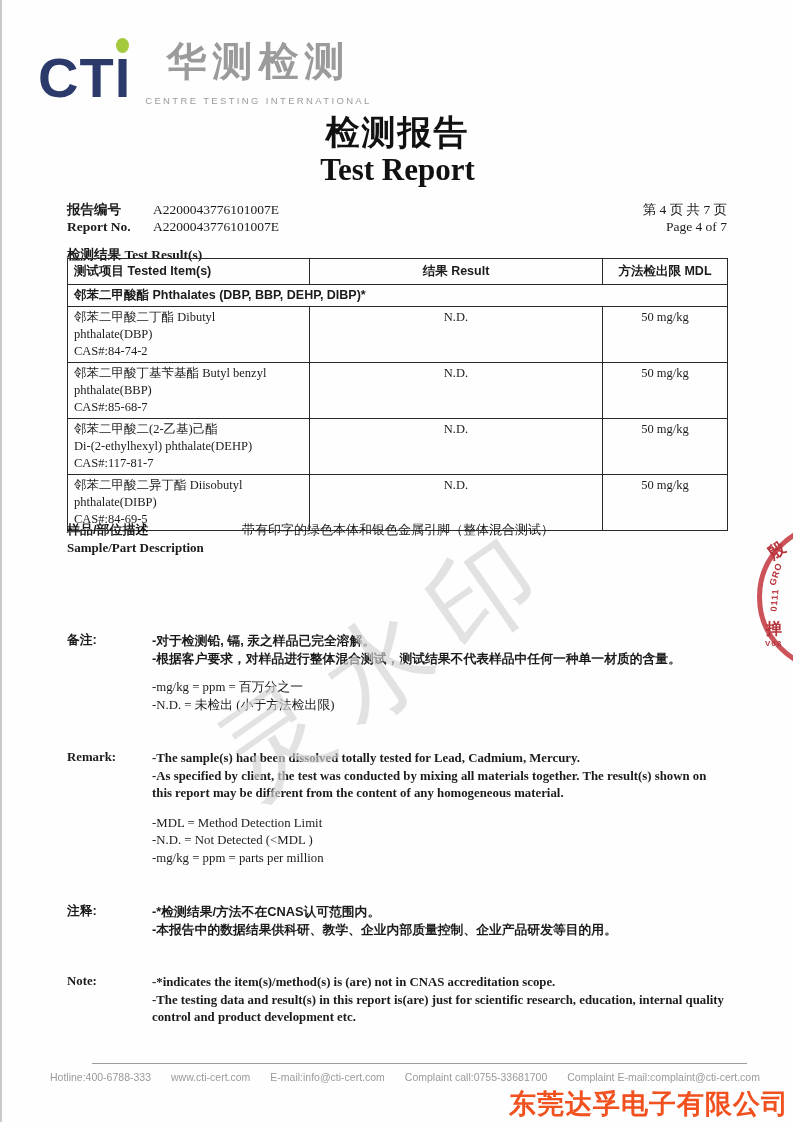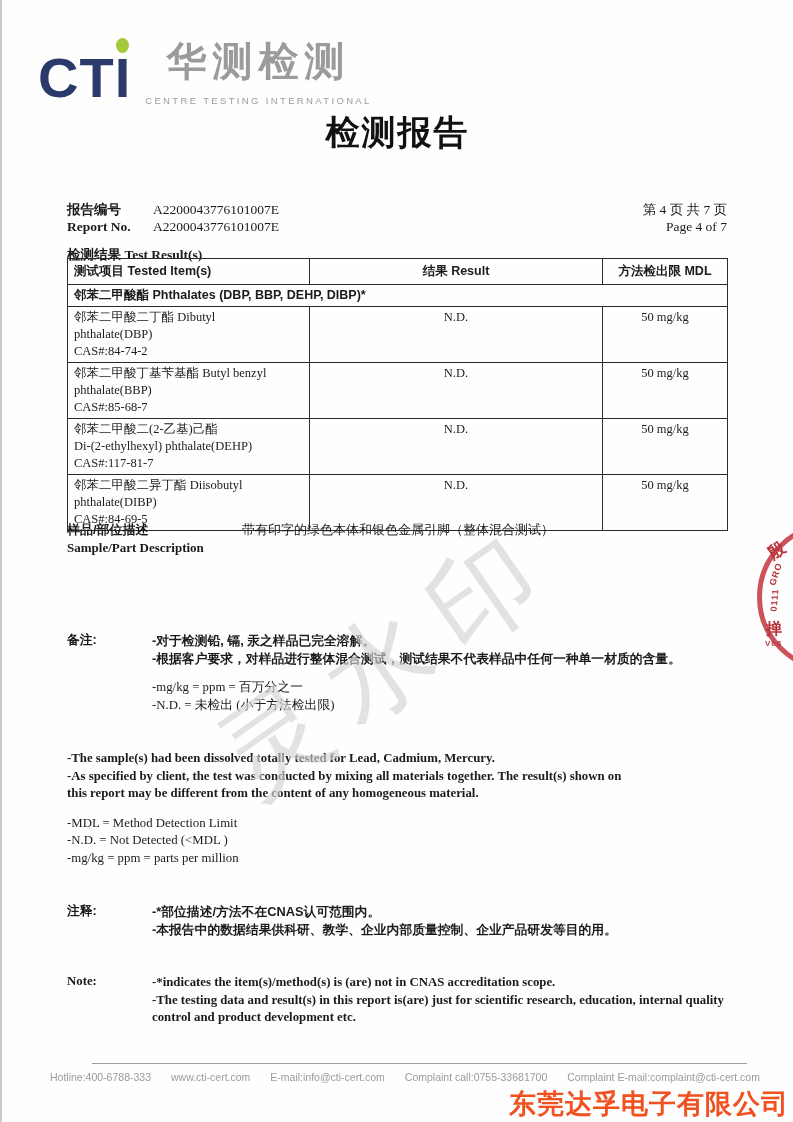--- a/index.html
+++ b/index.html
@@ -101,20 +101,21 @@
       <span class="cti-dot"></span>
     </div>
     <div class="logo-right">
       <div class="logo-cn">华测检测</div>
       <div class="logo-en">CENTRE TESTING INTERNATIONAL</div>
     </div>
   </div>
 
   <div class="titles">
     <div class="title-cn">检测报告</div>
+    <div class="title-en">Test Report</div>
   </div>
 
   <div class="report-info">
     <div class="ri-row">
       <span class="ri-label cjk">报告编号</span>
       <span>A2200043776101007E</span>
       <span class="ri-right">第 4 页   共 7 页</span>
     </div>
     <div class="ri-row">
       <span class="ri-label">Report No.</span>
@@ -202,34 +203,35 @@
       <div class="kv-content">
         <div class="cjk-bold">-对于检测铅, 镉, 汞之样品已完全溶解。</div>
         <div class="cjk-bold">-根据客户要求，对样品进行整体混合测试，测试结果不代表样品中任何一种单一材质的含量。</div>
         <div class="gap"></div>
         <div>-mg/kg = ppm =  百万分之一</div>
         <div>-N.D. =  未检出  (小于方法检出限)</div>
       </div>
     </div>
 
     <div class="kv">
+      <div class="kv-label">Remark:</div>
       <div class="kv-content">
         <div class="en-bold">-The sample(s) had been dissolved totally tested for Lead, Cadmium, Mercury.</div>
         <div class="en-bold" style="max-width:560px">-As specified by client, the test was conducted by mixing all materials together. The result(s) shown on this report may be different from the content of any homogeneous material.</div>
         <div class="gap"></div>
         <div>-MDL = Method Detection Limit</div>
         <div>-N.D. = Not Detected (&lt;MDL )</div>
         <div>-mg/kg = ppm = parts per million</div>
       </div>
     </div>
 
     <div class="kv" style="margin-bottom:0">
       <div class="kv-label cjk">注释:</div>
       <div class="kv-content">
-        <div class="cjk-bold">-*部位描述/方法不在CNAS认可范围内。</div>
+        <div class="cjk-bold">-*检测结果/方法不在CNAS认可范围内。</div>
         <div class="cjk-bold">-本报告中的数据结果供科研、教学、企业内部质量控制、企业产品研发等目的用。</div>
       </div>
     </div>
 
     <div class="kv">
       <div class="kv-label">Note:</div>
       <div class="kv-content">
         <div class="en-bold">-*indicates the item(s)/method(s) is (are) not in CNAS accreditation scope.</div>
         <div class="en-bold" style="max-width:578px">-The testing data and result(s) in this report is(are) just for scientific research, education, internal quality control and product development etc.</div>
       </div>

